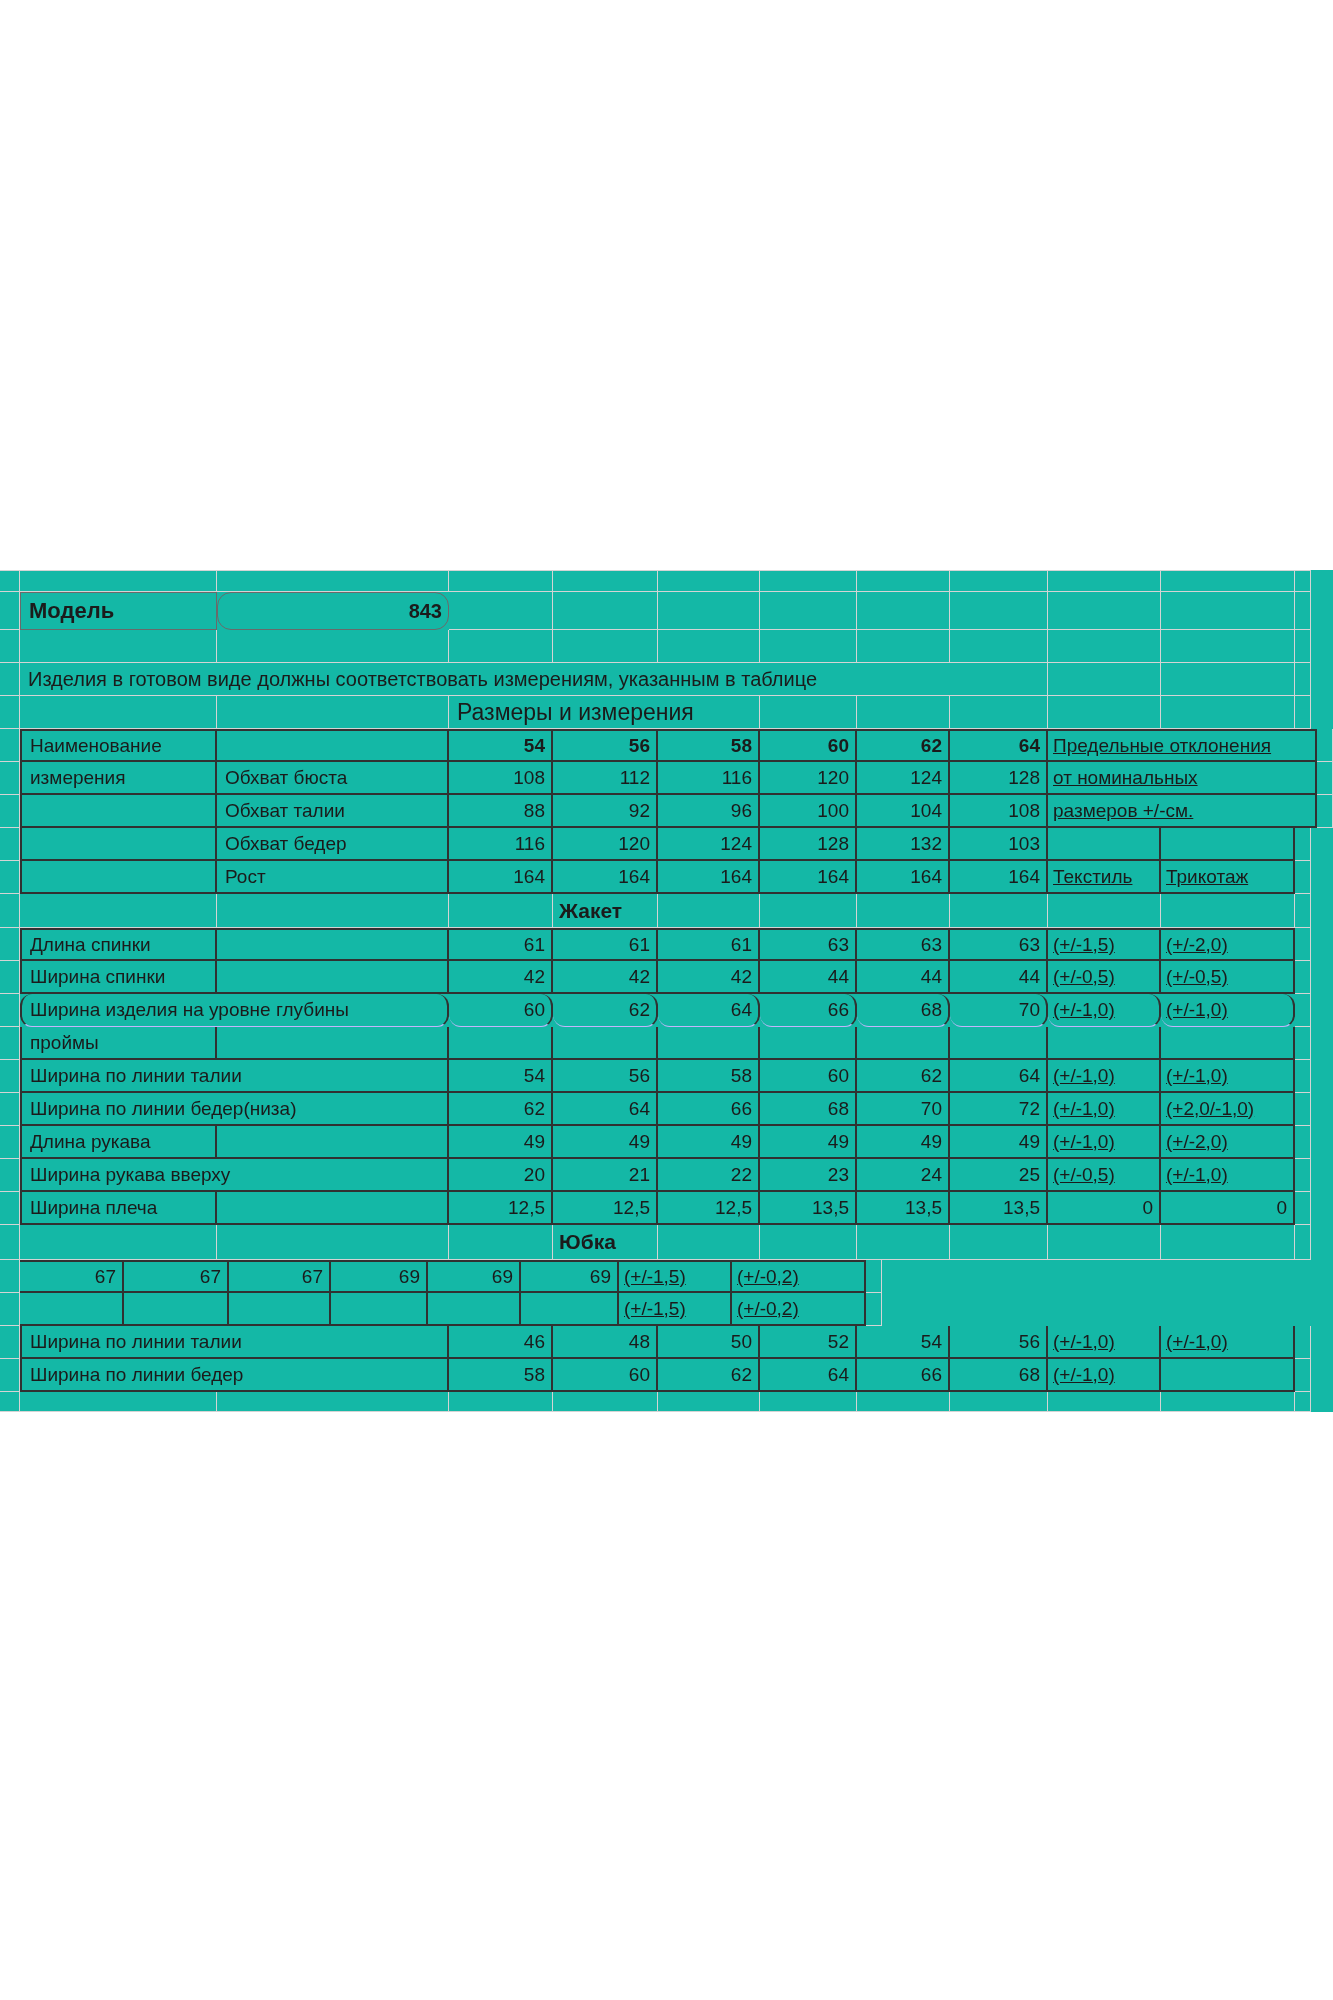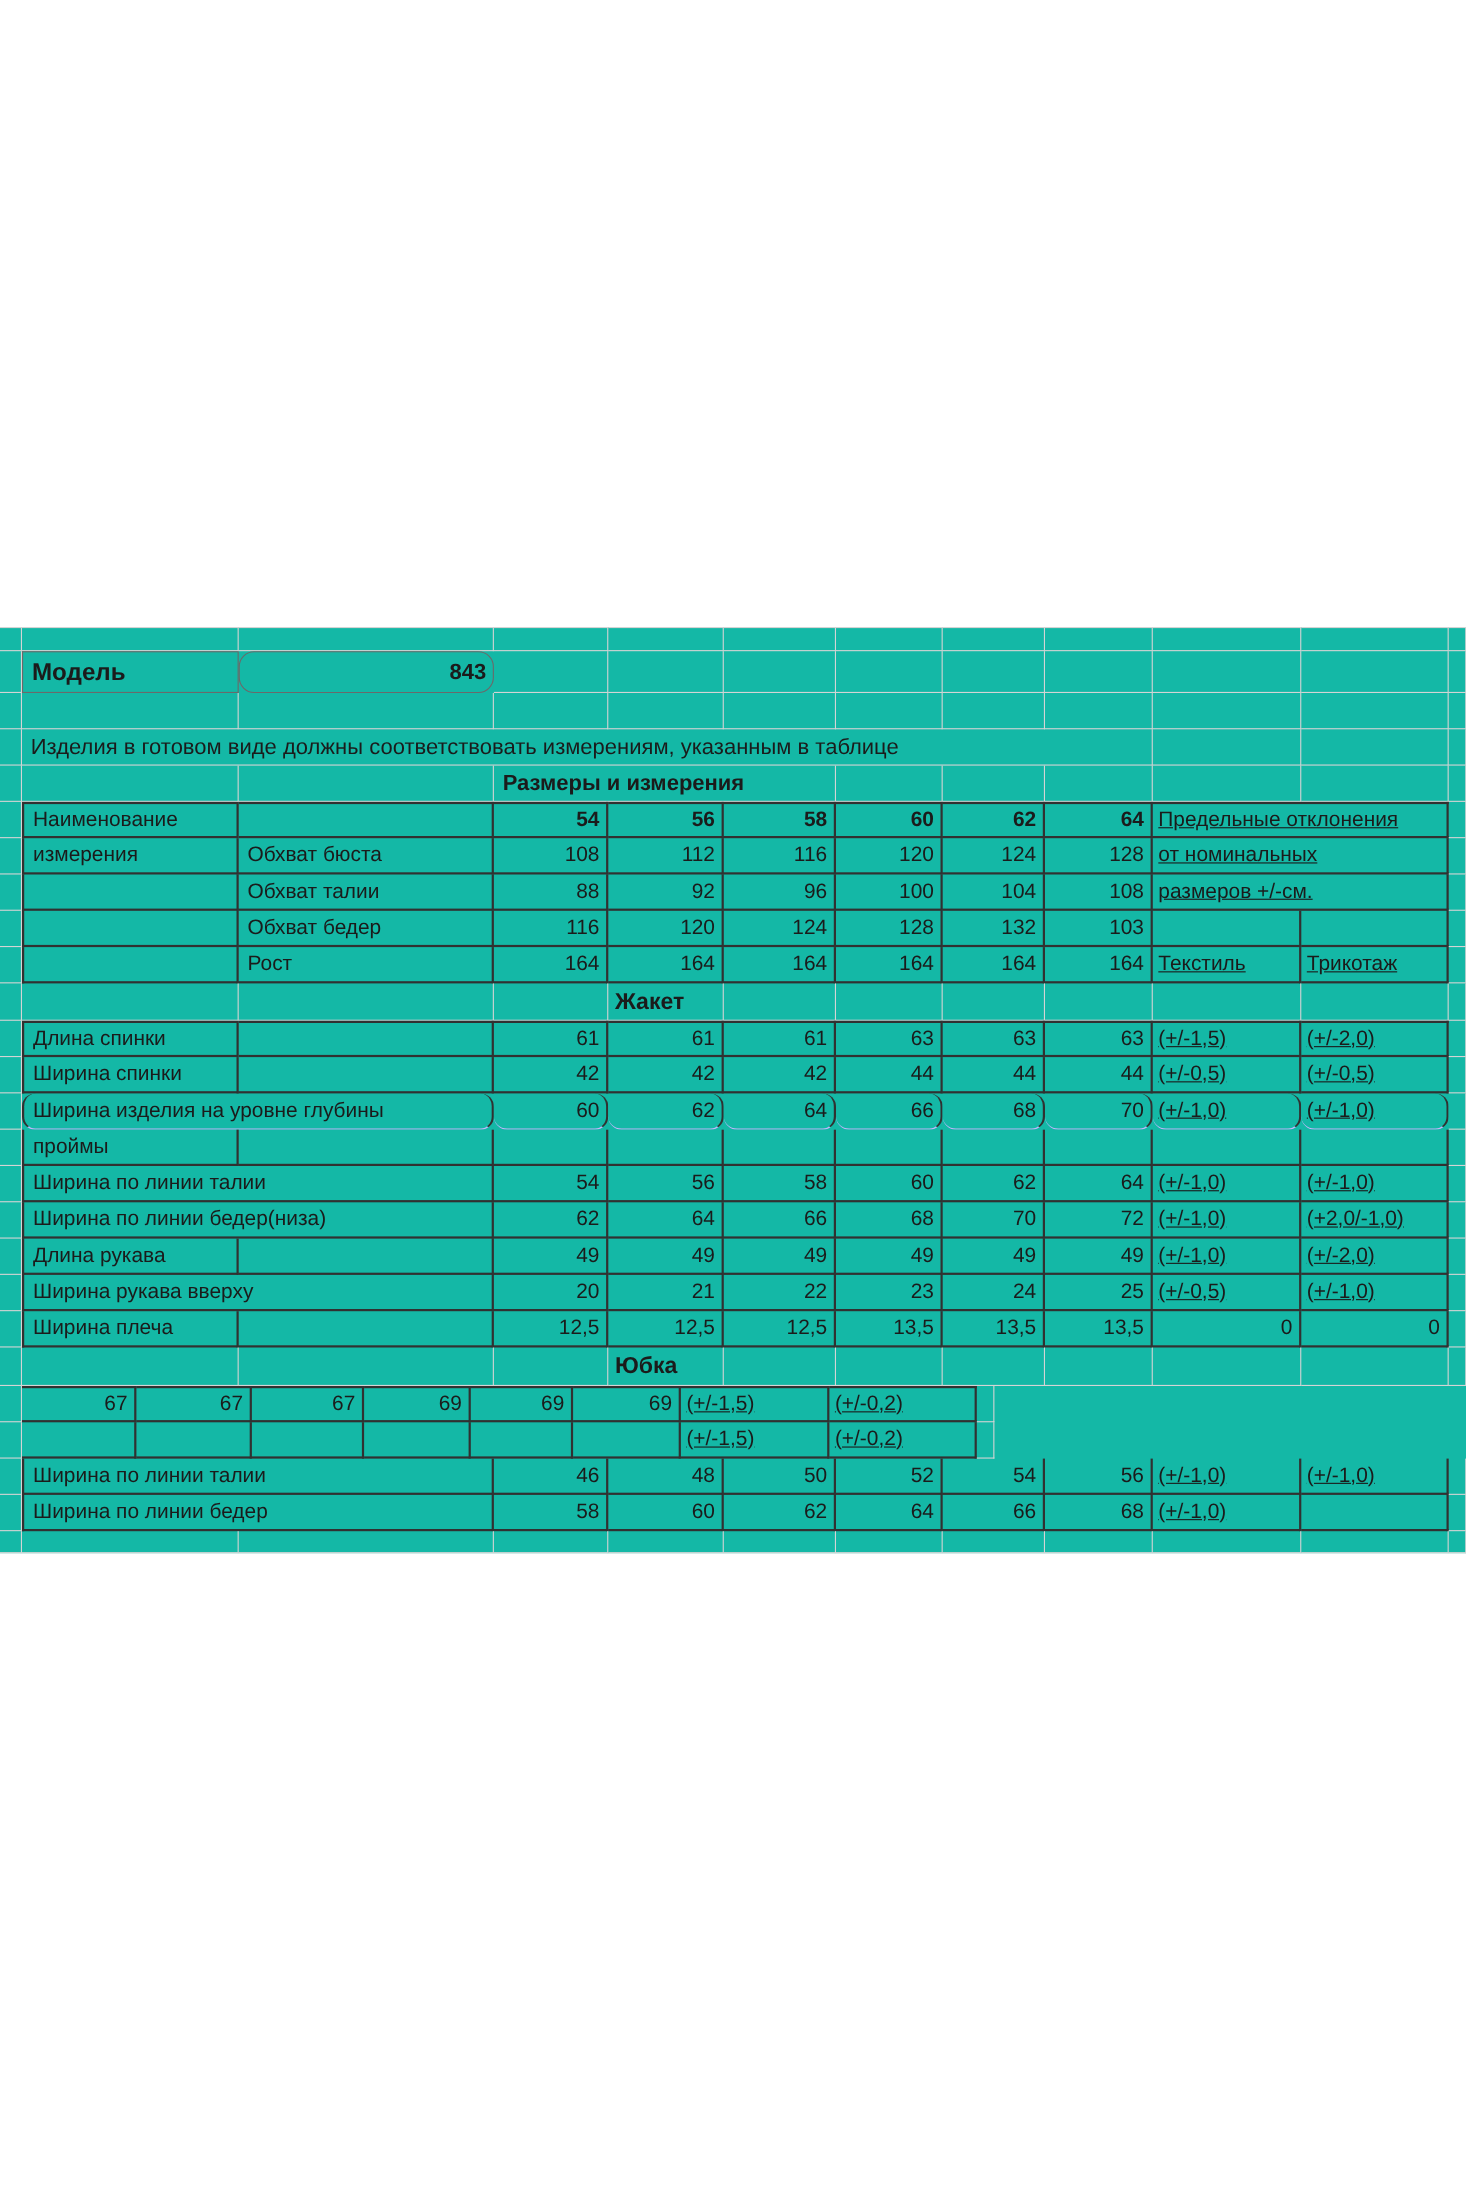--- a/index.html
+++ b/index.html
@@ -13,35 +13,35 @@
   .h20{height:20px}.h22{height:22px}.h33{height:33px}.h34{height:34px}.h35{height:35px}.h38{height:38px}
   .c{
     box-sizing:border-box;height:100%;flex-shrink:0;
     border-right:1px solid #d4d4d4;border-bottom:1px solid #d4d4d4;
     display:flex;align-items:center;font-size:19px;white-space:nowrap;overflow:visible;
     background:transparent;
   }
   .pre .c{border-top:1px solid #d4d4d4;}
   .w0{width:20px}.wA{width:197px}.wB{width:232px}
   .w1{width:104px}.w2{width:105px}.w3{width:102px}.w4{width:97px}.w5{width:93px}.w6{width:98px}
-  .w7{width:135px}.w8{width:134px}.w9{width:16px}
+  .w7{width:113px}.w8{width:134px}.w9{width:16px}
   .wAB{width:429px}.wT{width:269px}.wTTL{width:311px}.wNOTE{width:1028px}
   .d{border-right:2px solid #313131;border-bottom:2px solid #313131;}
   .bt{border-top:2px solid #313131;}
   .bl{border-left:2px solid #313131;}
   .d.fb{border-bottom:1px solid #c4b5fd;border-radius:12px;}
   .mbox{border:1px solid #6a6a6a;}
   .tl{justify-content:flex-start;padding-left:8px;}
   .trr{justify-content:flex-end;padding-right:6px;}
   .tol{justify-content:flex-start;padding-left:5px;text-decoration:underline;}
   .b{font-weight:bold;}
   .model-label{font-size:22px;font-weight:bold;}
   .model-value{font-size:20px;font-weight:bold;border-radius:14px;}
   .note{font-size:20px;text-align:right;}
-  .ttl{font-size:20px;font-weight:bold;}
+  .ttl{font-size:23px;}
   .sec{font-size:21px;font-weight:bold;padding-left:6px;justify-content:flex-start;}
 </style>
 </head>
 <body>
 
 <div class="sheet">
 
   <div class="row h22 pre">
     <div class="c w0"></div>
       <div class="c wA"></div>

